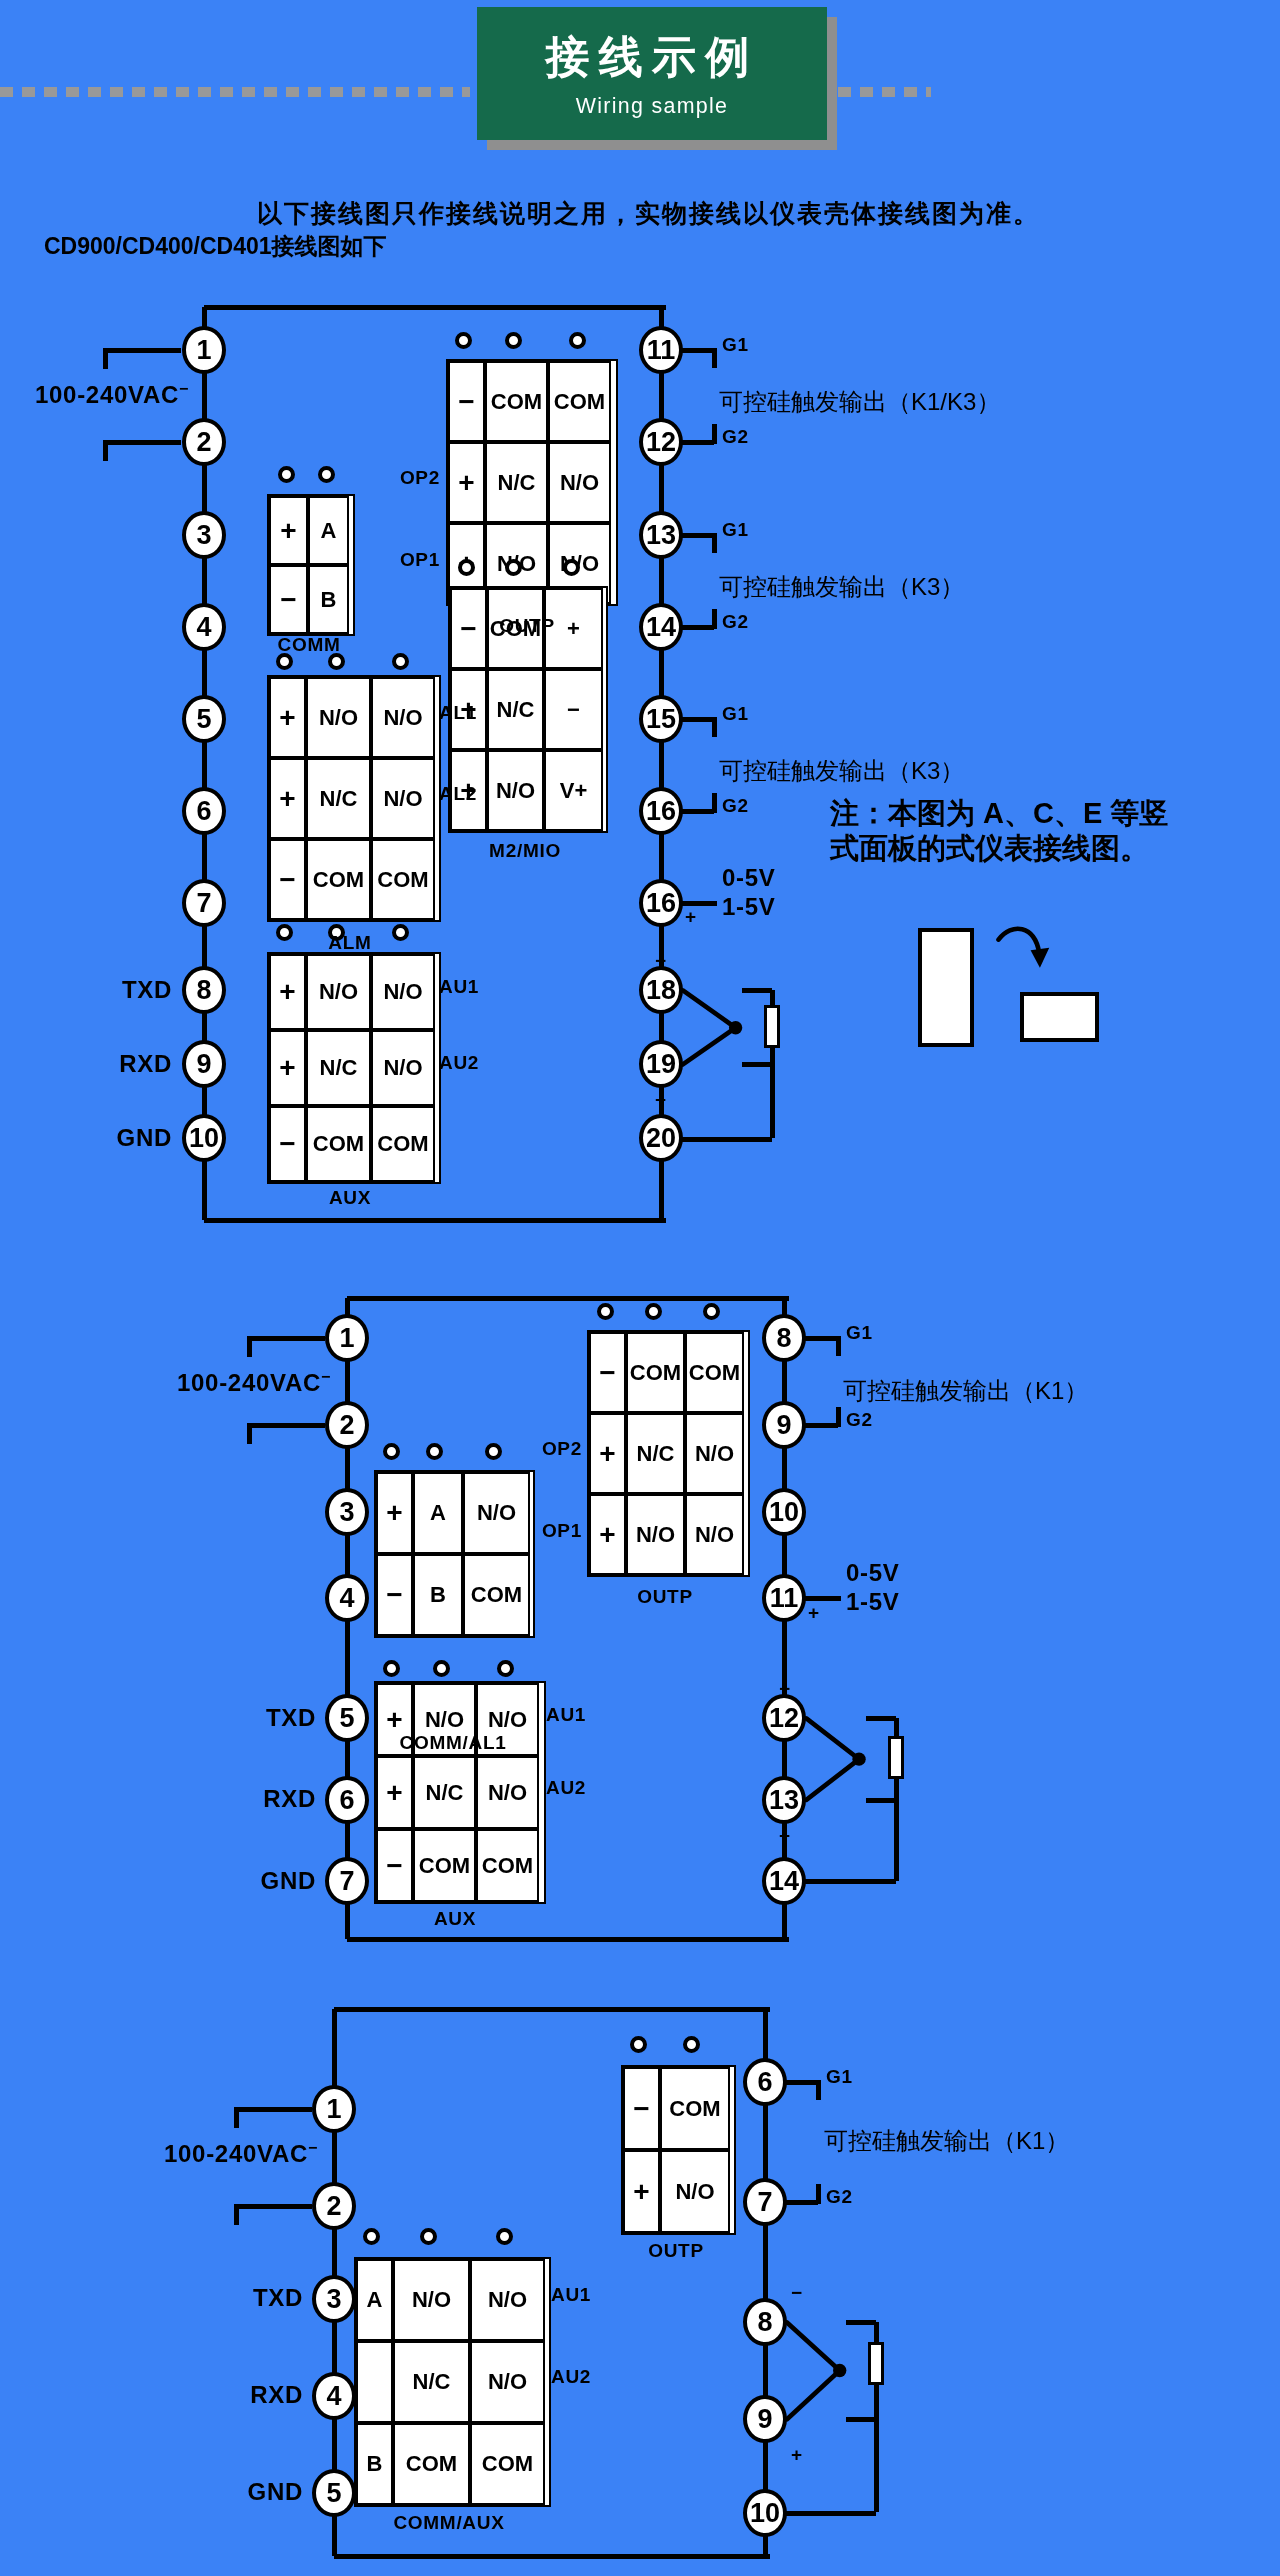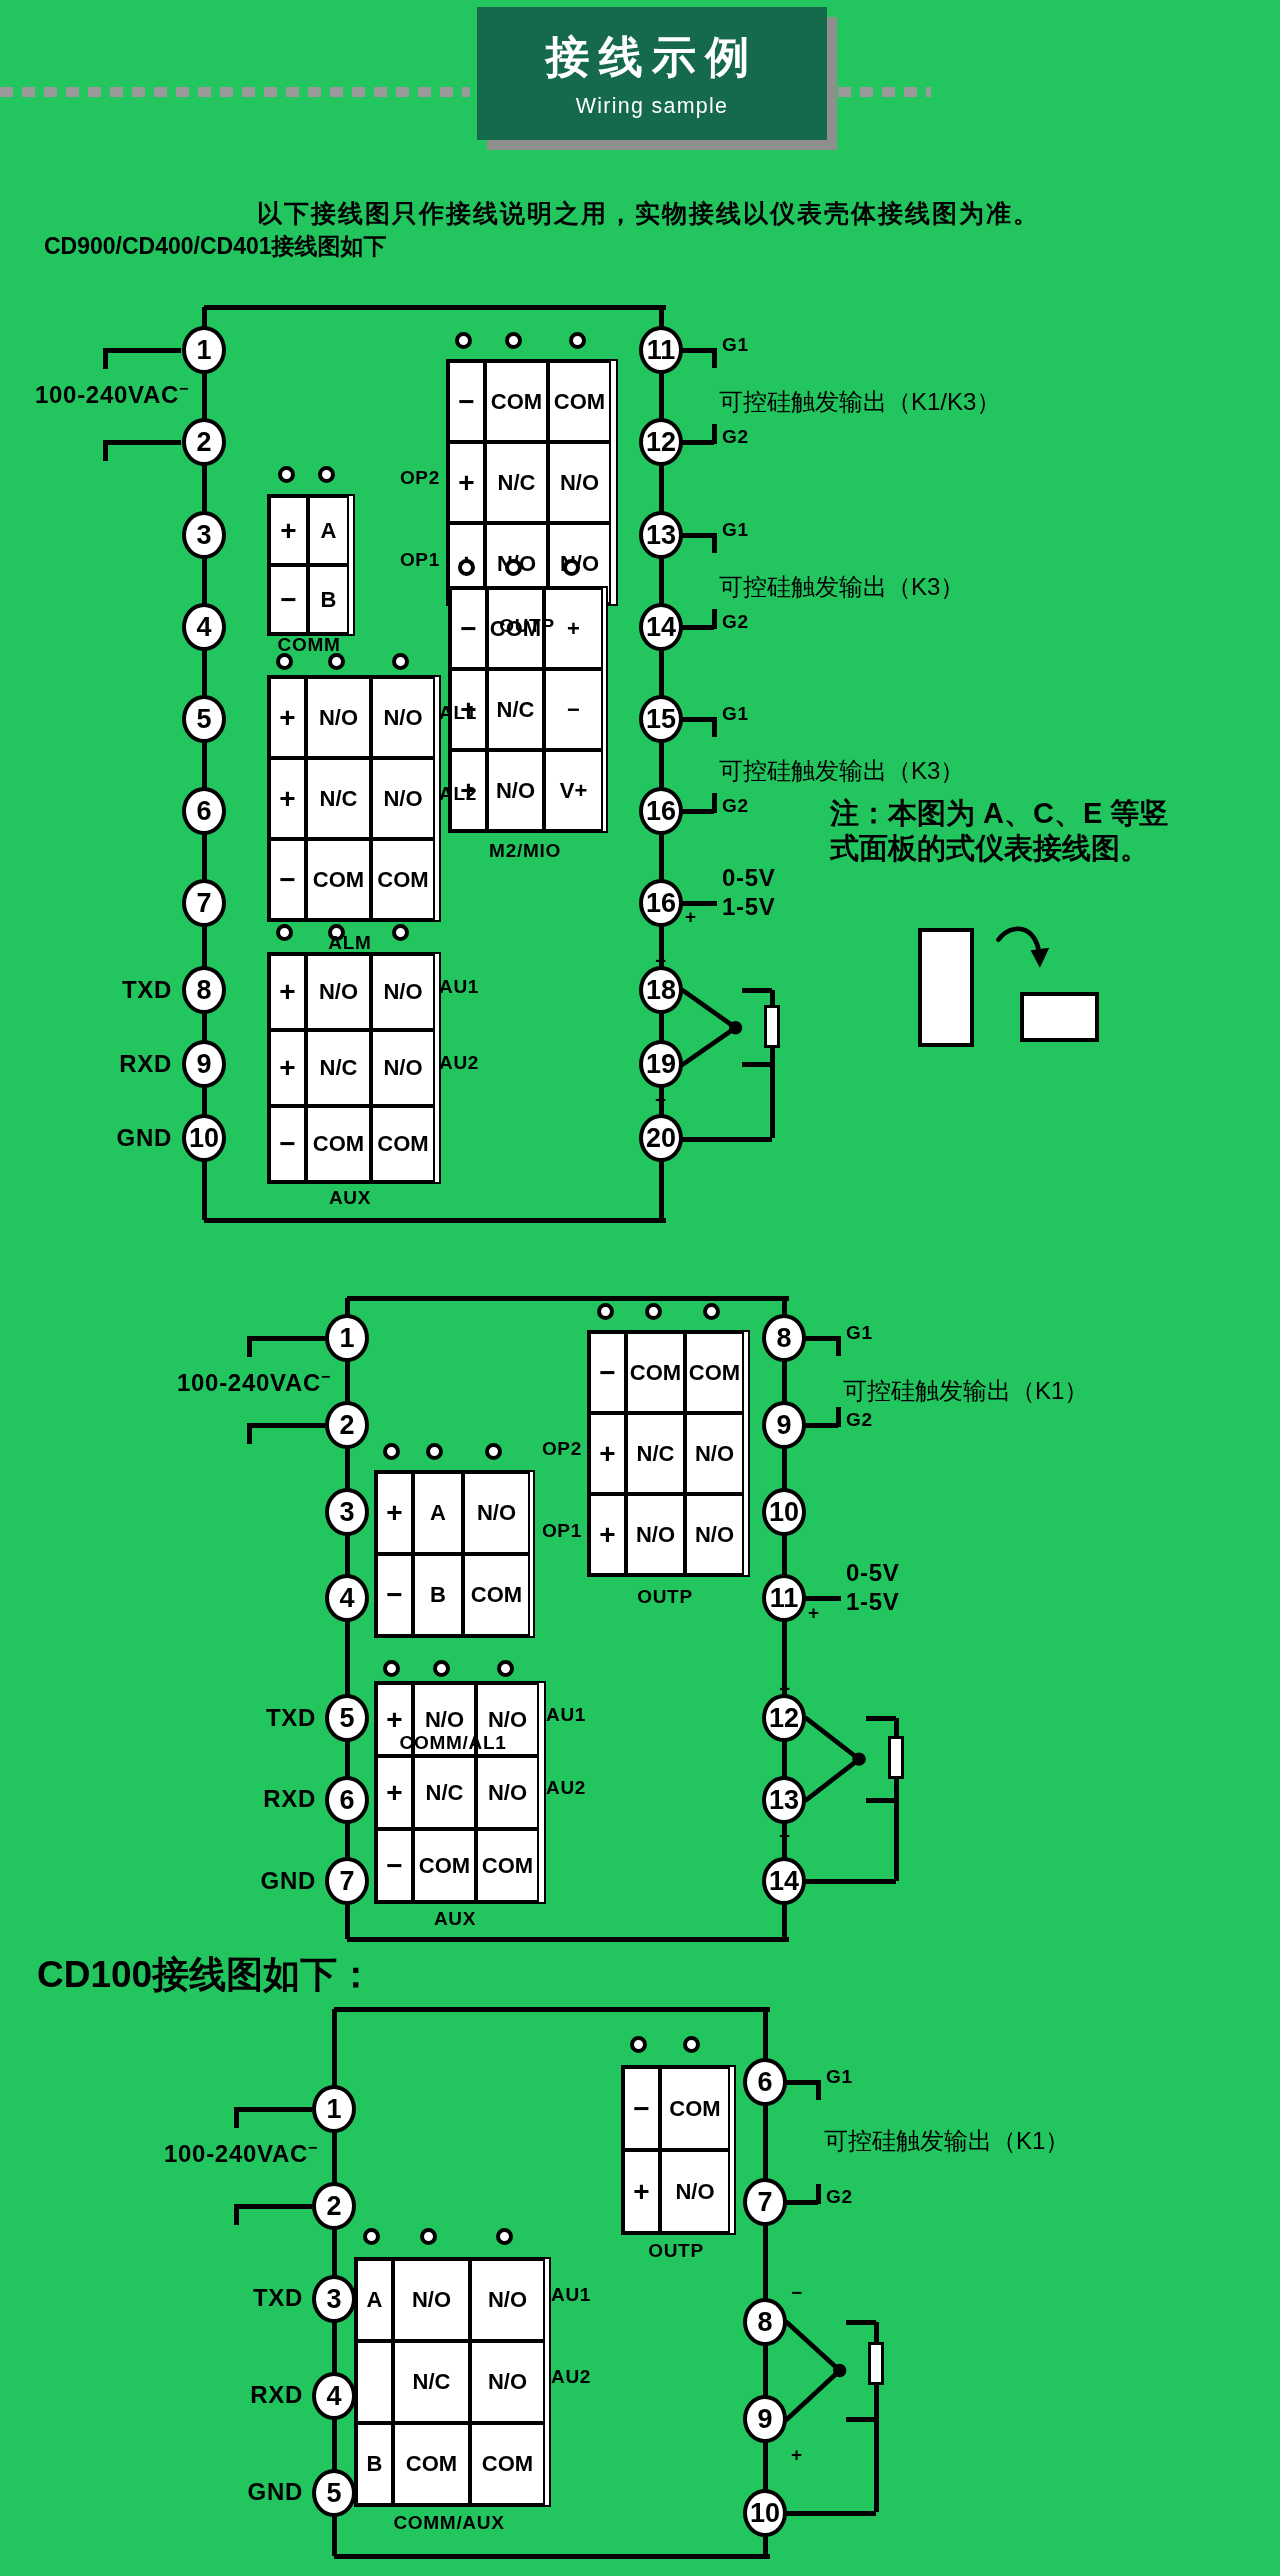--- a/index.html
+++ b/index.html
@@ -1,16 +1,16 @@
 <!DOCTYPE html>
 <html style="font-size:10.7px"><head>
 <meta charset="utf-8">
 <style>
   html,body{margin:0;padding:0;background:#fff;}
-  .page{position:relative;width:1281px;height:2576px;background:#22c55e;overflow:hidden;
+  .page{position:relative;width:1281px;height:2576px;background:#3b82f6;overflow:hidden;
         font-family:"Liberation Sans","DejaVu Sans",sans-serif;color:#000;}
   .abs{position:absolute;}
   .hl{position:absolute;background:#000;height:4.7px;}
   .vl{position:absolute;background:#000;width:4.7px;}
   .term{position:absolute;width:44px;height:48px;border:4.7px solid #000;border-radius:50%;
         background:#fff;box-sizing:border-box;display:flex;align-items:center;justify-content:center;
         font-size:27px;font-weight:600;z-index:4;}
   .screw{position:absolute;width:17.4px;height:17.4px;border:4px solid #000;border-radius:50%;
          background:#fff;box-sizing:border-box;z-index:3;}
   .blk{position:absolute;border:2px solid #000;background:#fff;z-index:3;}
@@ -43,21 +43,20 @@
   <div class="dash" style="left:0;top:87px;width:470px;"></div>
   <div class="dash" style="left:838px;top:87px;width:93px;"></div>
   <div class="greenbox">
     <div class="cn">接线示例</div>
     <div class="en">Wiring sample</div>
   </div>
 
   <div class="intro">以下接线图只作接线说明之用，实物接线以仪表壳体接线图为准。</div>
 
   <div class="dtitle" style="left:44px;top:231px;font-size:23px;">CD900/CD400/CD401接线图如下</div>
-  <div class="dtitle" style="left:37px;top:1950px;font-size:37px;">CD100接线图如下：</div>
 
   <div class="abs" style="left:830px;top:796px;">
     <div class="noteline">注：本图为 A、C、E 等竖</div>
     <div class="noteline">式面板的式仪表接线图。</div>
   </div>
   <div class="shape" style="left:918px;top:928px;width:56px;height:119px;"></div>
   <div class="shape" style="left:1020px;top:992px;width:79px;height:50px;"></div>
 
   <svg class="overlay" width="1281" height="2576" viewBox="0 0 1919 3860">
     <g stroke="#000" stroke-width="7" fill="none" stroke-linecap="round">

